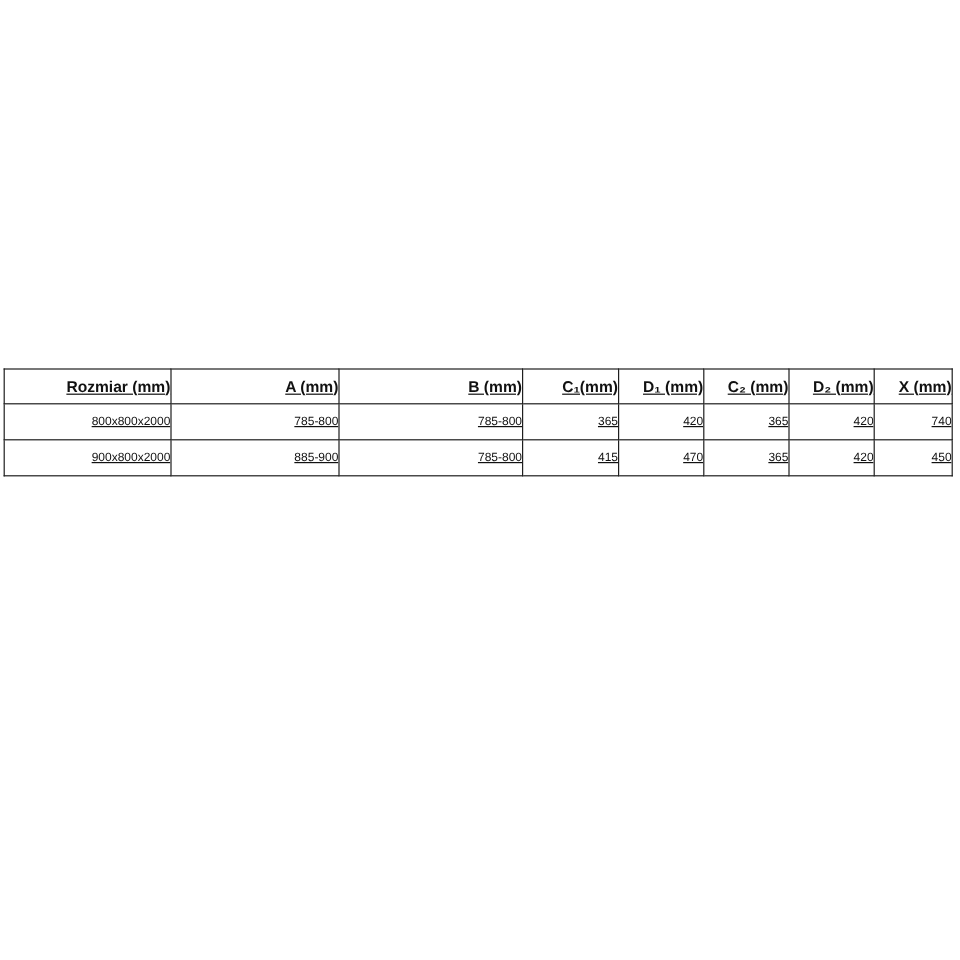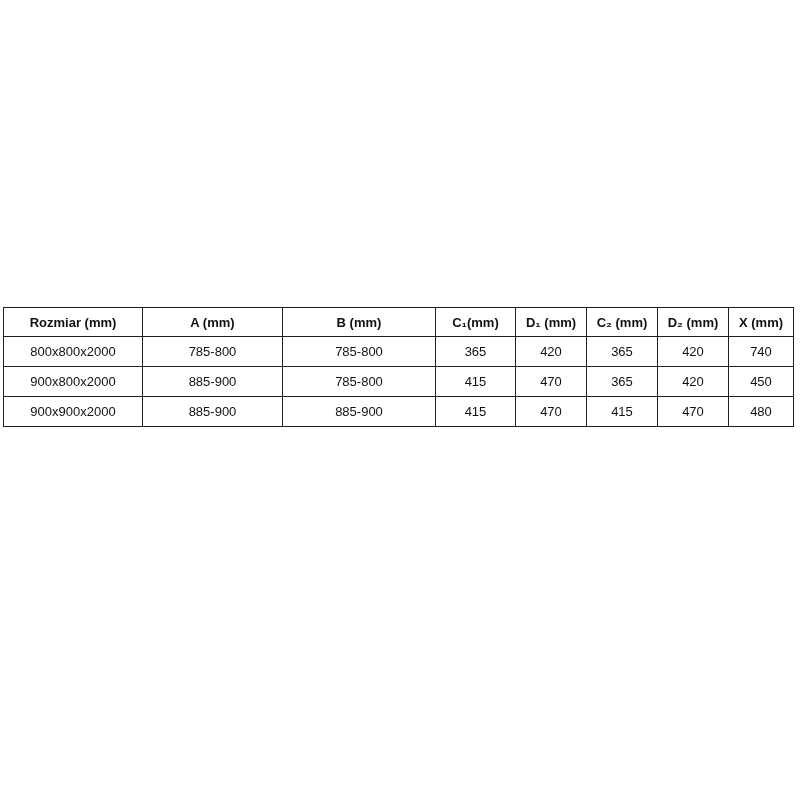--- a/index.html
+++ b/index.html
@@ -34,34 +34,35 @@
   table.spec-table col.c2 { width: 140px; }
   table.spec-table col.c3 { width: 153px; }
   table.spec-table col.c4 { width: 80px; }
   table.spec-table col.c5 { width: 71px; }
   table.spec-table col.c6 { width: 71px; }
   table.spec-table col.c7 { width: 71px; }
   table.spec-table col.c8 { width: 65px; }
   table.spec-table th,
   table.spec-table td {
     border: 1.5px solid var(--border-color);
-    text-align: center;
+    text-align: right;
     vertical-align: middle;
     color: var(--text-color);
     white-space: nowrap;
     overflow: hidden;
+    text-decoration: underline;
   }
   table.spec-table th {
     height: 29px;
     font-size: 13px;
     font-weight: bold;
   }
   table.spec-table td {
     height: 30px;
-    font-size: 13px;
+    font-size: 10px;
     font-weight: normal;
   }
 </style>
 </head>
 <body>
 
 <div class="page">
   <table class="spec-table">
     <colgroup>
       <col class="c1">
@@ -99,25 +100,15 @@
         <tr>
           <td>900x800x2000</td>
           <td>885-900</td>
           <td>785-800</td>
           <td>415</td>
           <td>470</td>
           <td>365</td>
           <td>420</td>
           <td>450</td>
         </tr>
-        <tr>
-          <td>900x900x2000</td>
-          <td>885-900</td>
-          <td>885-900</td>
-          <td>415</td>
-          <td>470</td>
-          <td>415</td>
-          <td>470</td>
-          <td>480</td>
-        </tr>
       </tbody>
   </table>
 </div>
 
 </body></html>

